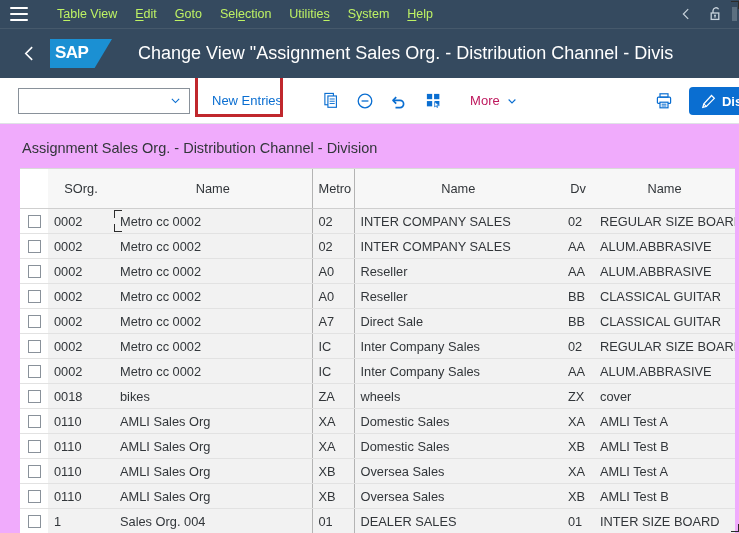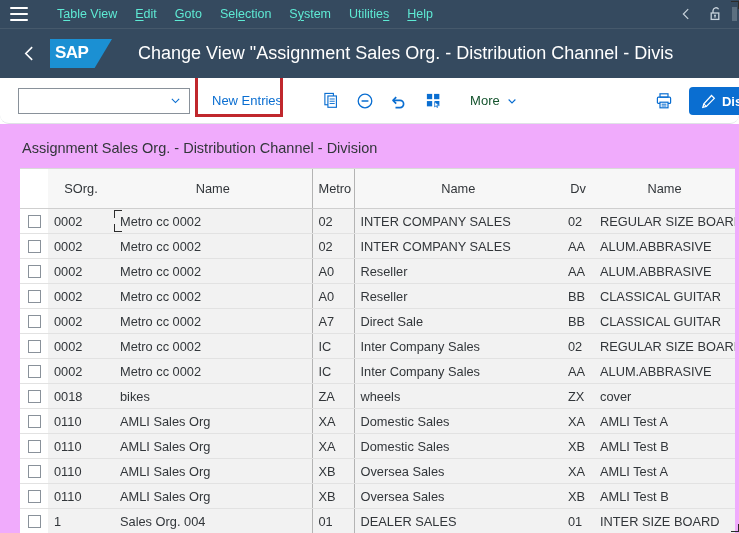--- a/index.html
+++ b/index.html
@@ -31,21 +31,21 @@
     cursor: pointer;
   }
   .burger span {
     display: block;
     height: 2px;
     width: 100%;
     background: #ffffff;
     border-radius: 1px;
   }
   .menu-item {
-    color: #5eead4;
+    color: #bef264;
     font-size: 12.5px;
     padding: 0 9px;
     line-height: 28px;
     cursor: pointer;
     white-space: nowrap;
   }
   .menu-item .mn {
     text-decoration: underline;
     text-underline-offset: 2px;
   }
@@ -128,21 +128,20 @@
   
   #toolbar {
     height: 46px;
     background: #ffffff;
     border-bottom: 1px solid #dfe3e6;
     display: flex;
     align-items: center;
     padding-left: 18px;
     position: relative;
     overflow: hidden;
-    border-radius: 9px;
   }
   .combo {
     width: 172px;
     height: 26px;
     border: 1px solid #89919a;
     background: #ffffff;
     display: flex;
     align-items: center;
     justify-content: flex-end;
     padding-right: 7px;
@@ -177,21 +176,21 @@
     align-items: center;
     justify-content: center;
     cursor: pointer;
     flex: 0 0 auto;
   }
   .tb-icon-btn svg { display: block; }
   .more-btn {
     display: flex;
     align-items: center;
     gap: 6px;
-    color: #14532d;
+    color: #be185d;
     font-size: 13px;
     padding: 4px 6px;
     margin-left: 14px;
     cursor: pointer;
     flex: 0 0 auto;
   }
   .toolbar-right {
     position: absolute;
     right: -34px;
     top: 0;
@@ -322,22 +321,22 @@
   <div class="burger">
     <span></span>
       <span></span>
       <span></span>
   </div>
   <div id="menu-items" style="display:flex">
       <div class="menu-item">T<span class="mn">a</span>ble View</div>
       <div class="menu-item"><span class="mn">E</span>dit</div>
       <div class="menu-item"><span class="mn">G</span>oto</div>
       <div class="menu-item">Sel<span class="mn">e</span>ction</div>
+      <div class="menu-item">Utilitie<span class="mn">s</span></div>
       <div class="menu-item">S<span class="mn">y</span>stem</div>
-      <div class="menu-item">Utilitie<span class="mn">s</span></div>
       <div class="menu-item"><span class="mn">H</span>elp</div>
     </div>
 
   <div class="menubar-right">
     <div class="mb-icon">
       <svg width="14" height="14" viewBox="0 0 16 16">
         <path d="M10.5 2.5 L5 8 L10.5 13.5" fill="none" stroke="#c8d3dc" stroke-width="1.4"></path>
       </svg>
     </div>
     <div class="mb-icon">

